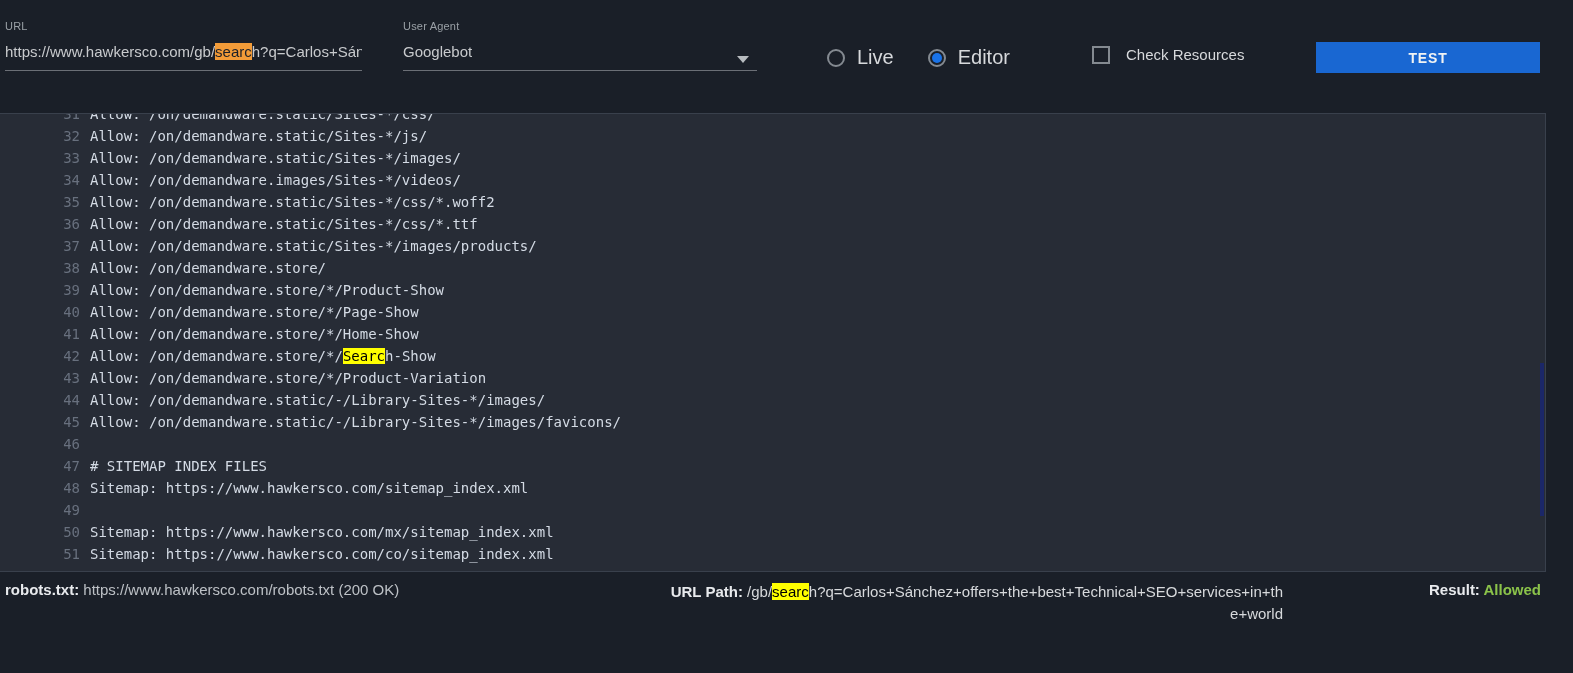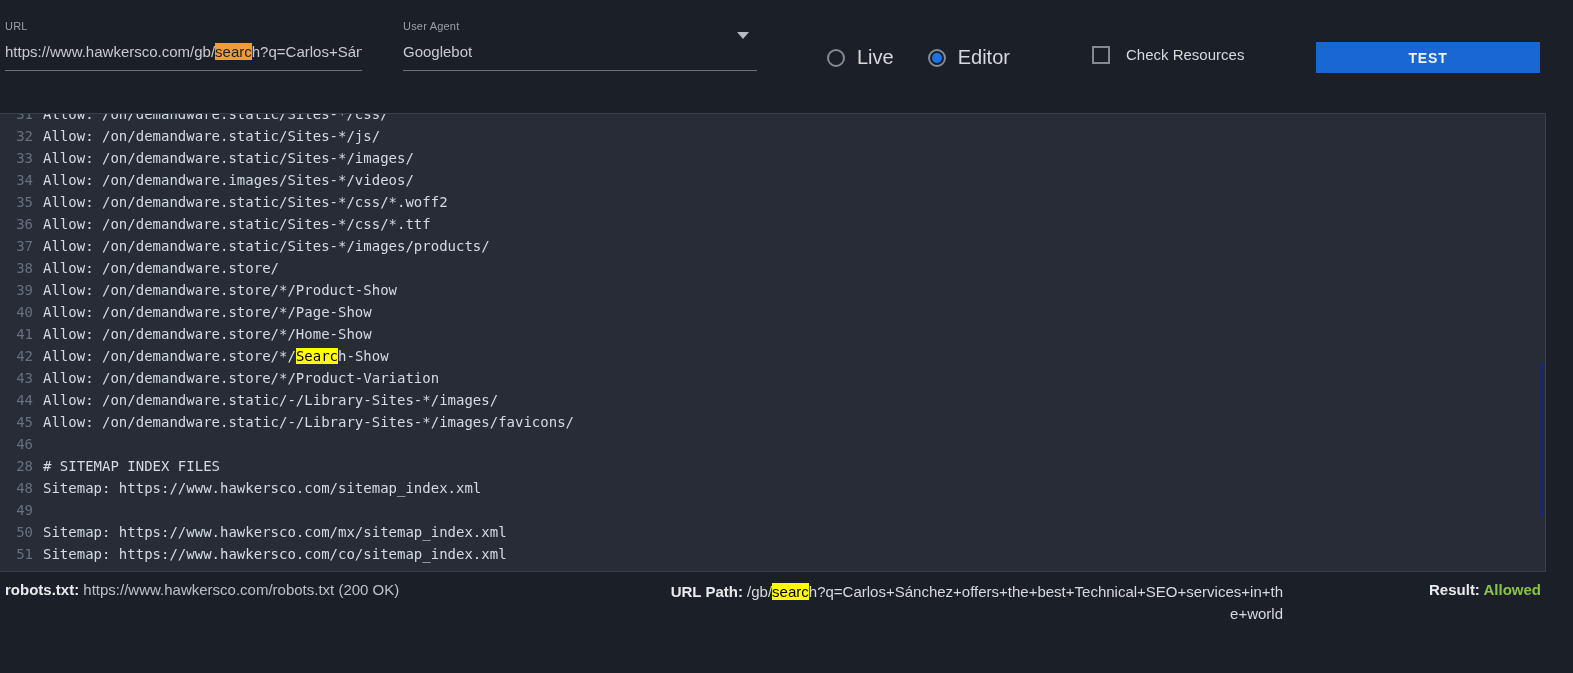--- a/index.html
+++ b/index.html
@@ -15,21 +15,21 @@
   .toolbar { position:absolute; top:0; left:0; width:1573px; height:128px; }
   .field { position:absolute; top:20px; }
   .field-label { font-size:11px; color:#9aa0a6; letter-spacing:.2px; }
   .field-value {
     margin-top:11px; font-size:15px; color:#c8cacd;
     white-space:nowrap; overflow:hidden; height:20px;
   }
   .field-underline { border-bottom:1px solid #6b6f76; padding-bottom:7px; }
   .url-field { left:5px; width:357px; }
   .ua-field { left:403px; width:354px; }
-  .ua-row { display:flex; align-items:flex-start; justify-content:space-between; }
+  .ua-row { display:flex; align-items:flex-end; justify-content:space-between; }
   .caret-down {
     width:0; height:0; border-left:6px solid transparent; border-right:6px solid transparent;
     border-top:7px solid #b7bbbf; margin-right:8px;
   }
   .hl-orange { background:#f29b38; color:#1b1f28; }
   .hl-yellow { background:#ffff00; color:#000; }
 
   .radio-group { position:absolute; top:46px; left:827px; display:flex; align-items:center; }
   .radio-item { display:flex; align-items:center; margin-right:34px; cursor:pointer; }
   .radio-circle {
@@ -51,21 +51,21 @@
     letter-spacing:.8px; cursor:pointer;
   }
 
   
   .editor {
     position:absolute; top:113px; left:0; width:1546px; height:459px;
     background:#272c36; overflow:hidden;
     border-right:1px solid #39404c; border-top:1px solid #39404c; border-bottom:1px solid #39404c;
     font-family:"DejaVu Sans Mono","Liberation Mono",monospace; font-size:14px;
   }
-  .editor-content { margin-top:-11px; }
+  .editor-content { margin-top:-11px;margin-left:47px; }
   .ed-row { display:flex; height:22px; line-height:22px; }
   .ln { width:28px; margin-left:5px; margin-right:10px; text-align:right; color:#68707e; flex:none; }
   .code { white-space:pre; color:#d4dbe5;text-align:center; }
   .scrollbar-thumb {
     position:absolute; right:1px; top:249px; width:4px; height:153px; background:#1b2768;
   }
 
   
   .status-bar { position:absolute; top:556px; left:0; width:1573px; height:101px; font-size:15px; }
   .robots-status { position:absolute; left:5px; top:25px; color:#bdc1c6; }
@@ -184,21 +184,21 @@
       </div>
       <div class="ed-row">
         <span class="ln">45</span>
         <span class="code"><span>Allow: /on/demandware.static/-/Library-Sites-*/images/favicons/</span></span>
       </div>
       <div class="ed-row">
         <span class="ln">46</span>
         <span class="code"></span>
       </div>
       <div class="ed-row">
-        <span class="ln">28</span>
+        <span class="ln">47</span>
         <span class="code"><span># SITEMAP INDEX FILES</span></span>
       </div>
       <div class="ed-row">
         <span class="ln">48</span>
         <span class="code"><span>Sitemap: https://www.hawkersco.com/sitemap_index.xml</span></span>
       </div>
       <div class="ed-row">
         <span class="ln">49</span>
       </div>
       <div class="ed-row">

